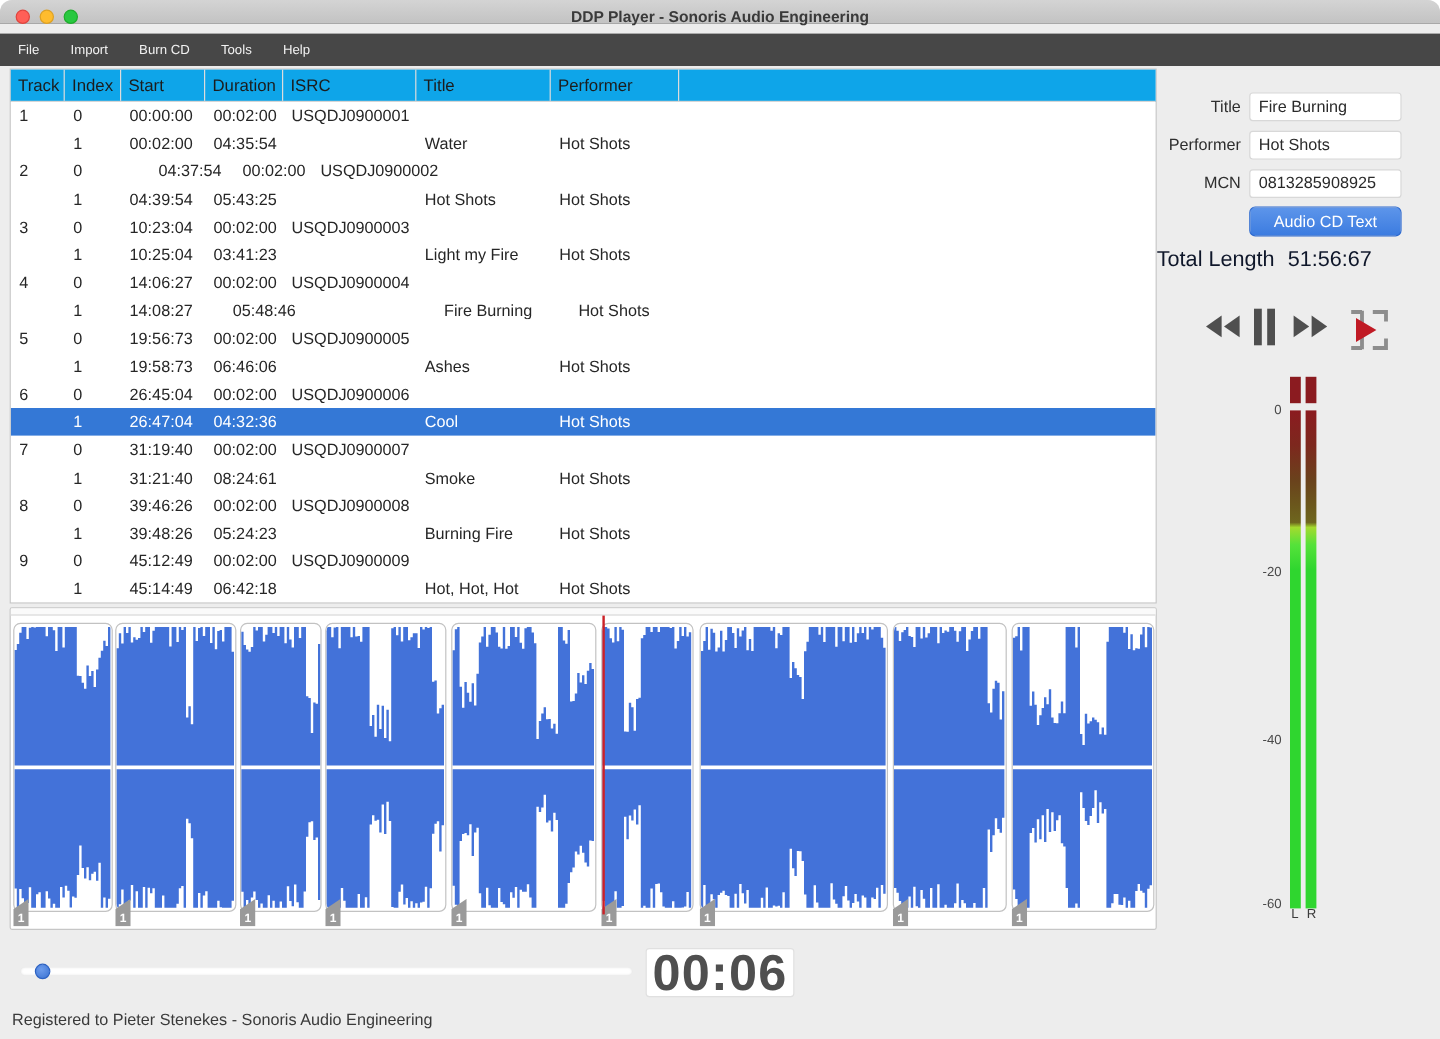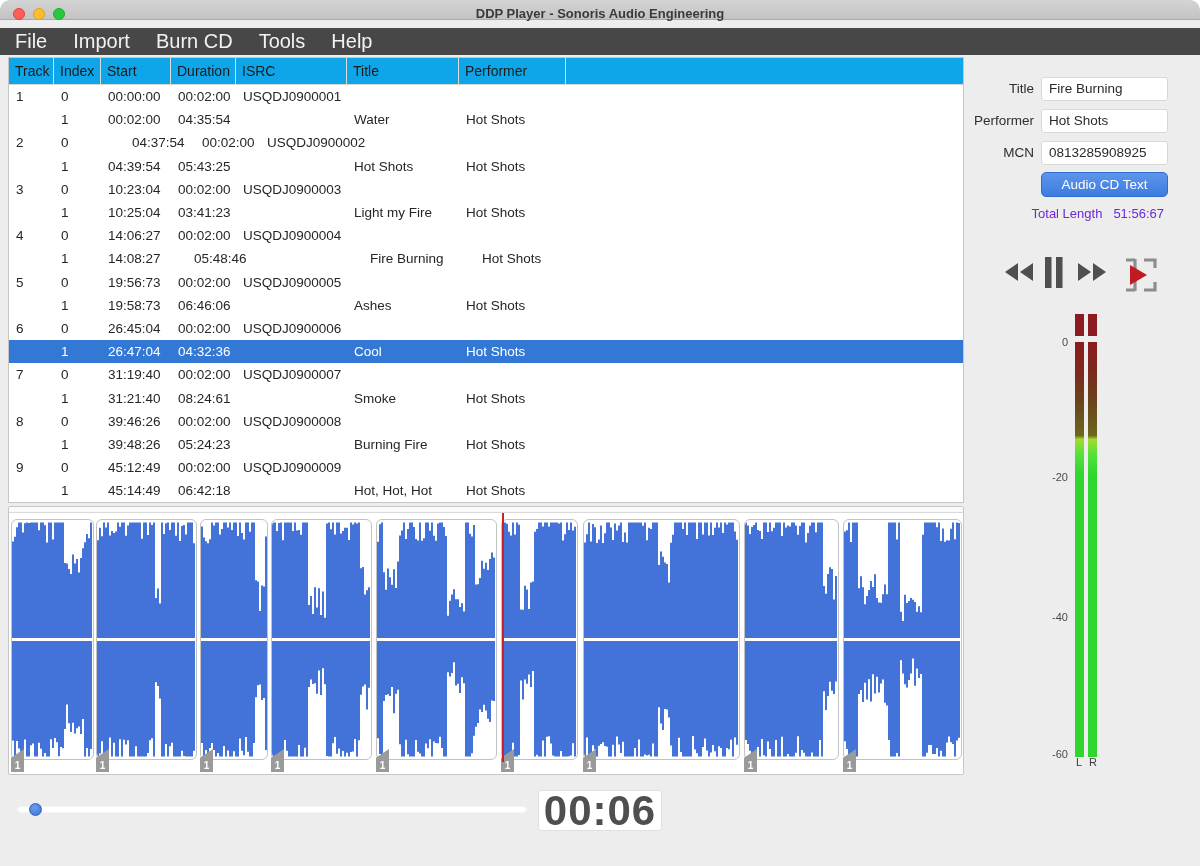--- a/index.html
+++ b/index.html
@@ -19,21 +19,21 @@
   .t-green  { left:53px; background:#28c840; border:0.5px solid #1dad2b; }
   .win-title {
     position:absolute; left:0; right:0; top:0; height:28px; line-height:28px;
     text-align:center; font-size:13px; font-weight:600; color:#3a3a3a;
   }
   
   .menubar {
     position:absolute; left:0; top:28px; width:100%; height:27px;
     background:#474747; display:flex; align-items:center; padding-left:15px; gap:26px;
   }
-  .menu-item { color:#f2f2f2; font-size:20px; cursor:default; }
+  .menu-item { color:#f2f2f2; font-size:11px; cursor:default; }
   
   .table-panel {
     position:absolute; left:8px; top:57px; width:956px; height:446px;
     background:#fff; border:1px solid #c6c6c6;
   }
   .thead { display:flex; height:27px; border-bottom:1px solid #d6d6d6; background:#0ea5e9; }
   .th {
     font-size:14px; color:#1c1c1c; padding:5px 0 0 6px;
     border-right:1px solid #dcdcdc; overflow:hidden; white-space:nowrap;
   }
@@ -50,22 +50,22 @@
   .side-input {
     position:absolute; left:1041px; width:127px; height:24px; background:#fff;
     border:1px solid #d8d8d8; border-radius:3px; font-size:13.5px; color:#2a2a2a;
     padding:0 7px; font-family:"Liberation Sans", sans-serif; line-height:22px;
   }
   .cd-text-btn {
     position:absolute; left:1041px; top:172px; width:127px; height:25px;
     background:linear-gradient(#5d95ea,#3c7ce0); border:1px solid #2f6bd0; border-radius:5px;
     color:#fff; font-size:13.5px; font-family:"Liberation Sans", sans-serif; cursor:pointer;
   }
-  .total-row { position:absolute; left:964px; top:206px; width:200px; text-align:right;
-    font-size:13px; color:#6d28d9; }
+  .total-row { position:absolute; left:964px; top:206px; width:200px; text-align:left;
+    font-size:18px; color:#0f172a; }
   .total-row b { font-weight:normal; margin-left:11px; }
   
   .transport { position:absolute; left:1000px; top:252px; width:165px; height:42px; }
   .tr-btn { position:absolute; cursor:pointer; }
   
   .meter-tick { position:absolute; font-size:11px; color:#4a4a4a; width:30px; text-align:right; }
   .meter-clip { position:absolute; top:314px; width:9px; height:22px; background:#8b1b20; }
   .meter-bar  {
     position:absolute; top:342px; width:9px; height:415px;
     background:linear-gradient(to bottom,
@@ -421,14 +421,15 @@
         </svg>
         <div class="clip-marker">1</div>
       </div>
     </div>
 
   <div class="seek-track"></div>
   <div class="seek-thumb" id="seekthumb" style="left: 29.425px;"></div>
 
   <div class="time-box">00:06</div>
 
+  <div class="statusbar">Registered to Pieter Stenekes - Sonoris Audio Engineering</div>
 
 </div>
 
 </body></html>

